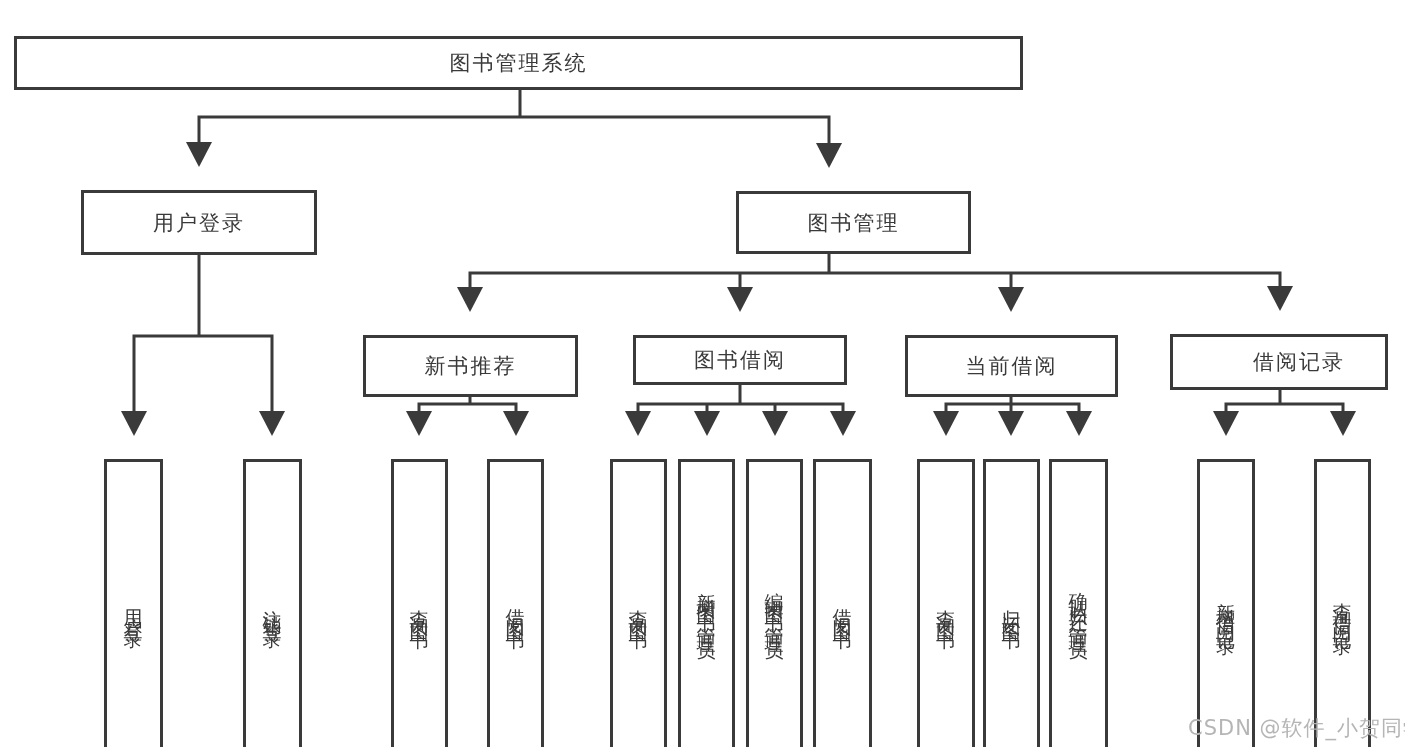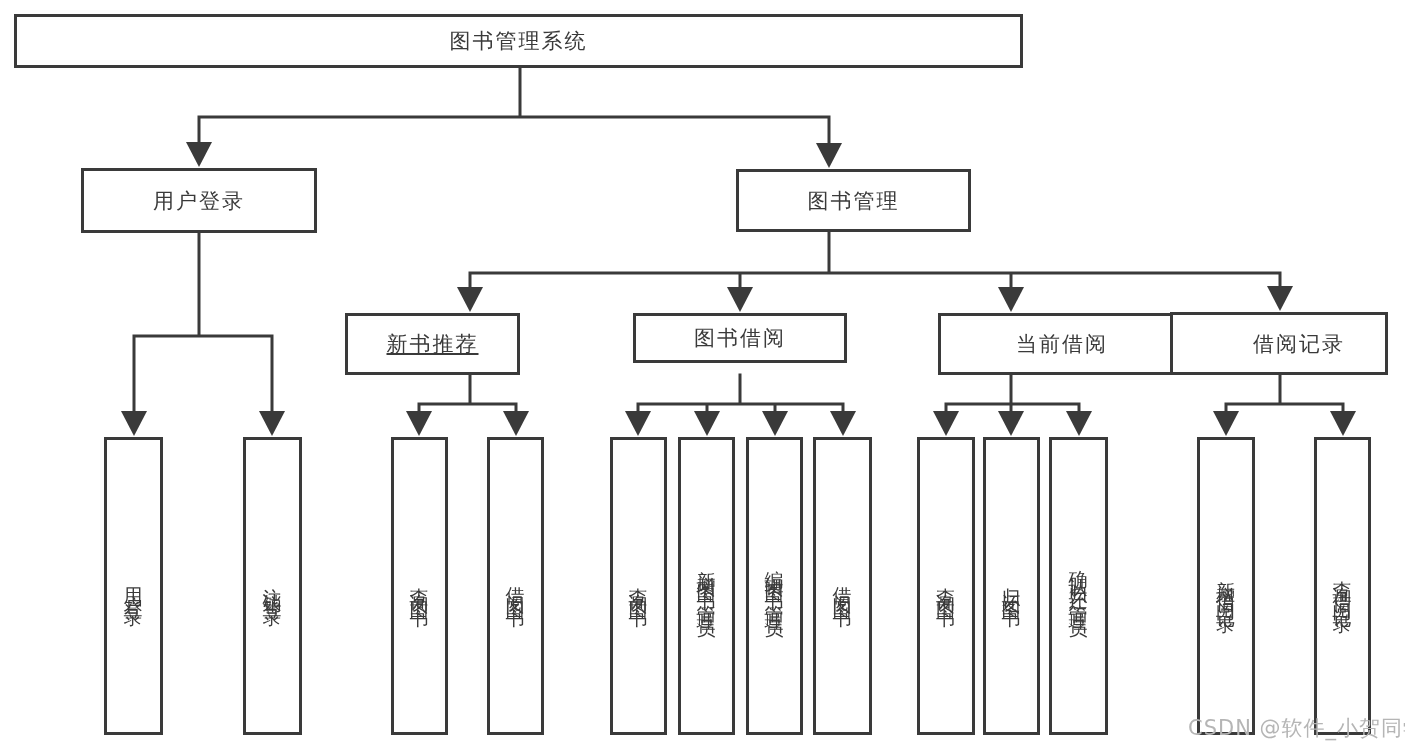--- a/index.html
+++ b/index.html
@@ -17,37 +17,38 @@
   .box{
     position:absolute;
     box-sizing:border-box;
     border:3px solid var(--line,#3a3a3a);
     background:#ffffff;
     display:flex;align-items:center;justify-content:center;
     z-index:2;
     font-size:21px;
     letter-spacing:2px;
     white-space:nowrap;
+    margin-top:22px;
   }
   .leaf{
     writing-mode:vertical-rl;
     text-orientation:mixed;
     font-size:19px;
     letter-spacing:7px;
     line-height:1;
     white-space:nowrap;
   }
   
   .root{left:14px;top:14px;width:1009px;height:54px;}
   .l2a{left:81px;top:168px;width:236px;height:65px;}
   .l2b{left:736px;top:169px;width:235px;height:63px;}
-  .l3a{left:345px;top:313px;width:175px;height:62px;text-decoration:underline;}
+  .l3a{left:363px;top:313px;width:215px;height:62px;}
   .l3b{left:633px;top:313px;width:214px;height:50px;}
-  .l3c{left:938px;top:313px;width:248px;height:62px;}
-  .l3d{left:1170px;top:312px;width:218px;height:63px;padding-left:40px;}
+  .l3c{left:905px;top:313px;width:213px;height:62px;}
+  .l3d{left:1170px;top:312px;width:218px;height:56px;padding-left:40px;}
   .leaf{top:437px;height:298px;}
   .fA1{left:104px;width:59px;} .fA2{left:243px;width:59px;}
   .fB1{left:391px;width:57px;} .fB2{left:487px;width:57px;}
   .fC1{left:610px;width:57px;} .fC2{left:678px;width:57px;}
   .fC3{left:746px;width:57px;} .fC4{left:813px;width:59px;}
   .fD1{left:917px;width:58px;} .fD2{left:983px;width:57px;}
   .fD3{left:1049px;width:59px;}
   .fE1{left:1197px;width:58px;} .fE2{left:1314px;width:57px;}
   .watermark{
     position:absolute;left:1188px;top:714px;z-index:5;

